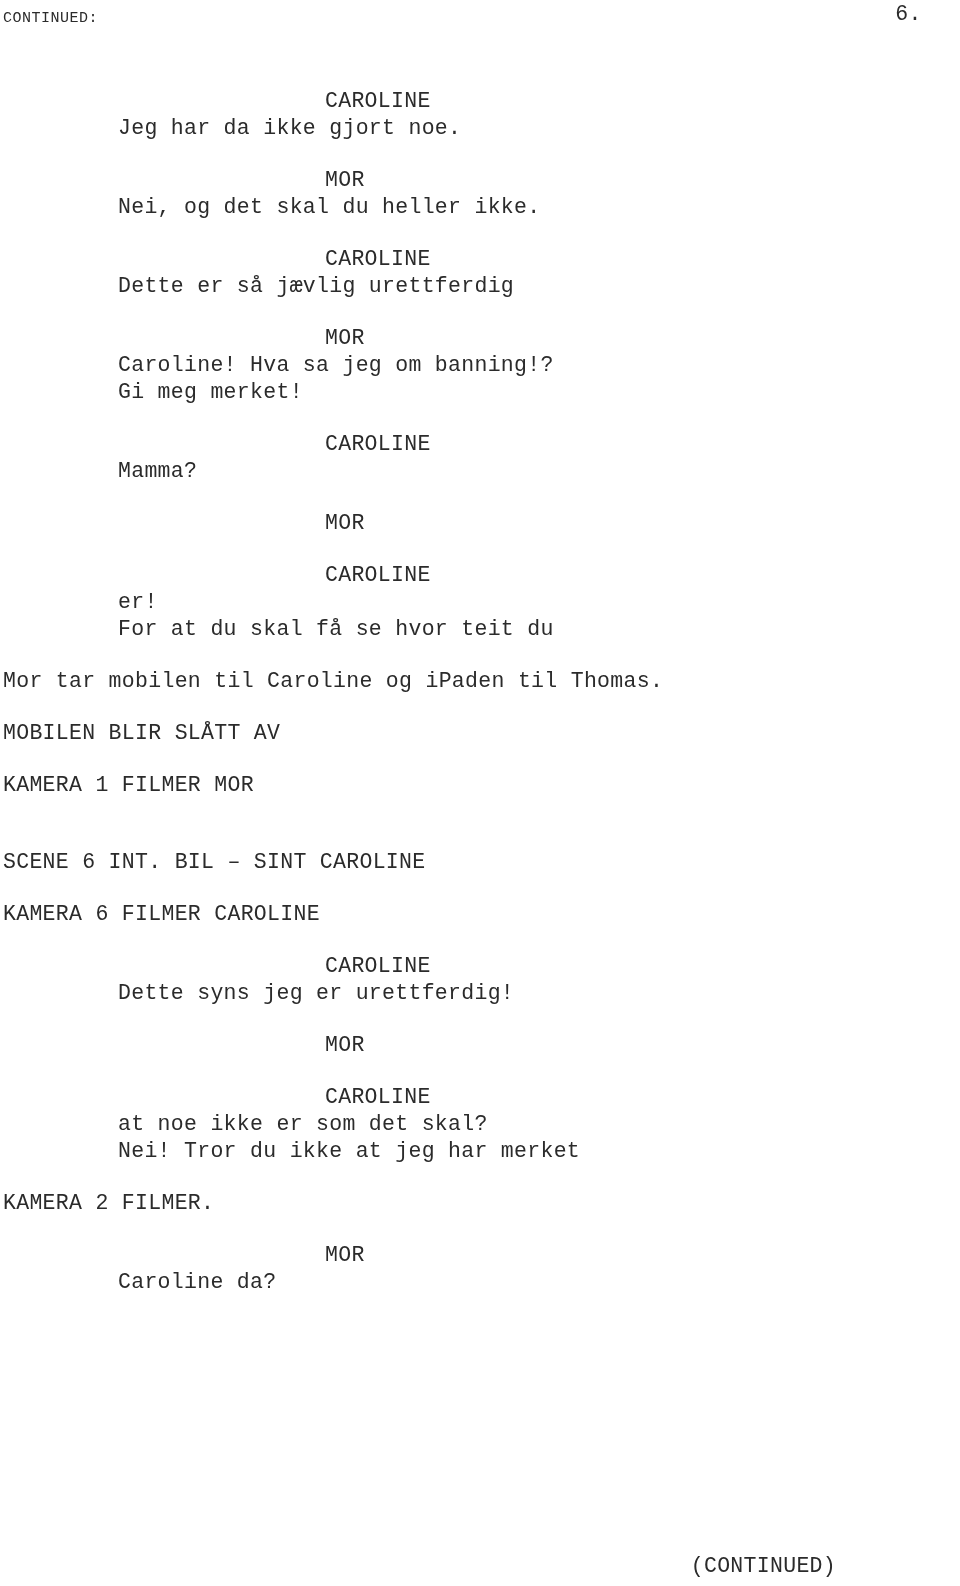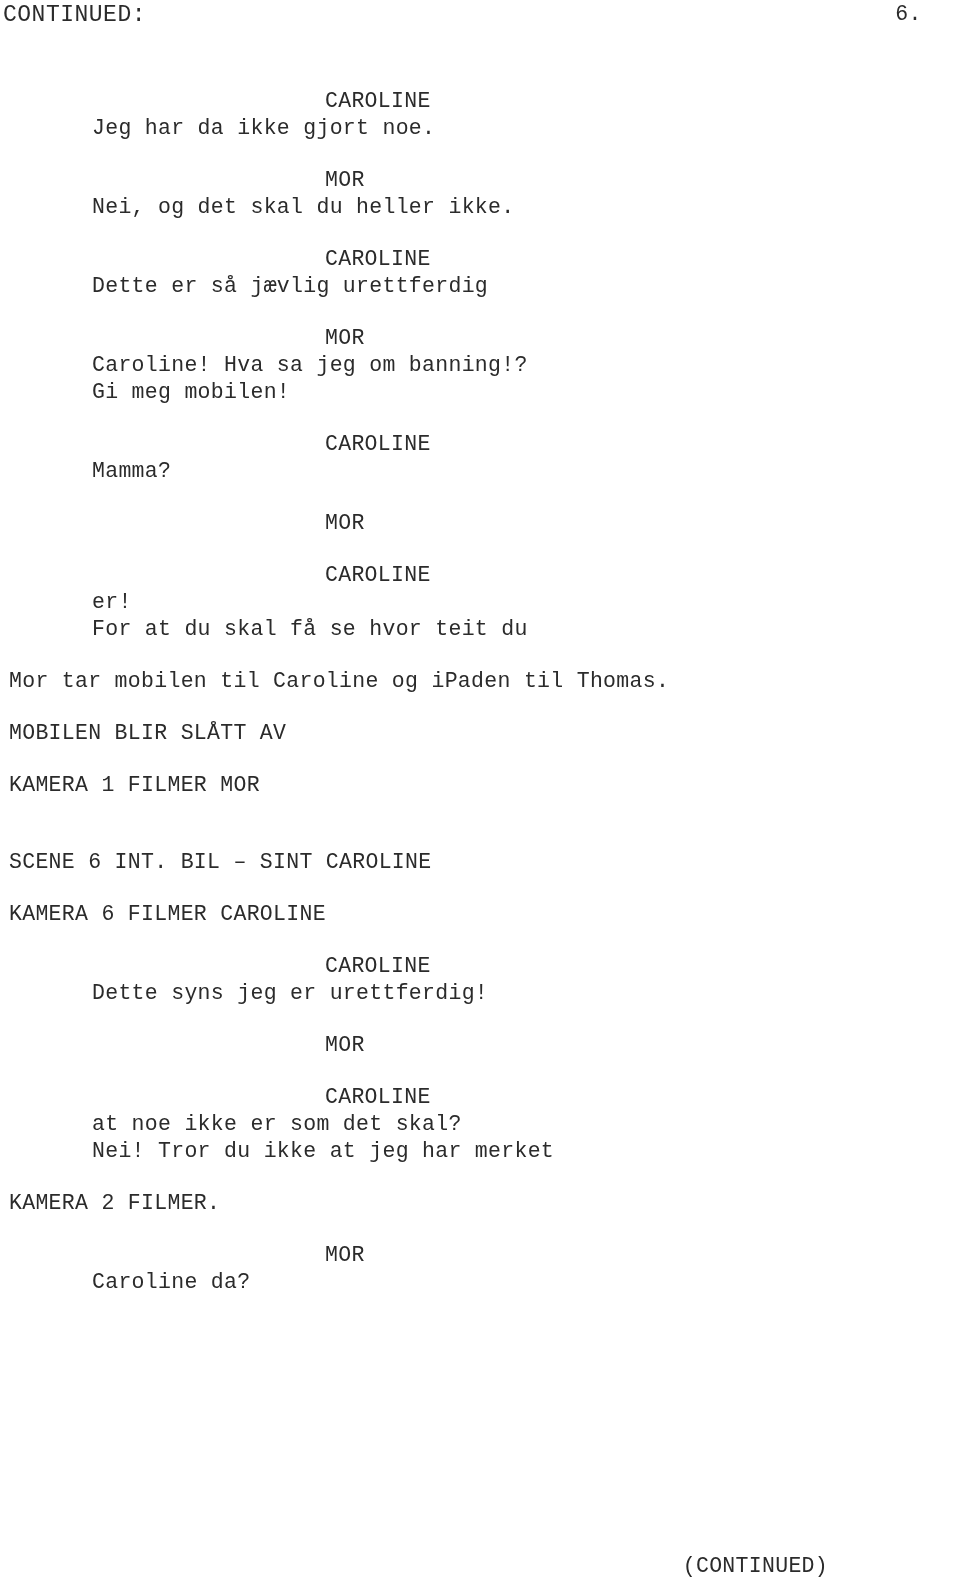--- a/index.html
+++ b/index.html
@@ -26,22 +26,22 @@
   .header {
     position: absolute;
     top: 2px;
     left: 0;
     width: 960px;
     height: 30px;
   }
   .header-continued {
     position: absolute;
     left: 3px;
-    top: 0;
-    font-size: 23px;
+    top: 8px;
+    font-size: 15px;
     letter-spacing: 0.5px;
     white-space: pre;
   }
   .header-pagenum {
     position: absolute;
     right: 38px;
     top: 0;
     font-size: 21.5px;
     letter-spacing: 0.5px;
     white-space: pre;
@@ -60,40 +60,40 @@
   
   .cue {
     margin-left: 325px;
     font-size: 21.5px;
     line-height: 27px;
     letter-spacing: 0.3px;
     white-space: pre;
   }
   
   .dlg {
-    margin-left: 92px;
+    margin-left: 118px;
     font-size: 21.5px;
     line-height: 27px;
     letter-spacing: 0.3px;
     white-space: pre;
   }
   
   .action {
-    margin-left: 9px;
+    margin-left: 3px;
     font-size: 21.5px;
     line-height: 27px;
     letter-spacing: 0.3px;
     white-space: pre;
   }
   .spacer-sm { height: 25px; }
 
   
   .footer {
     position: absolute;
-    left: 0;
+    left: 8px;
     bottom: 8px;
     width: 838px;
     height: 30px;
   }
   .footer-continued {
     position: absolute;
     right: 10px;
     bottom: 0;
     font-size: 21.5px;
     letter-spacing: 0.3px;
@@ -122,21 +122,21 @@
       </div>
       <div class="spacer-sm"></div>
       <div class="block">
         <div class="cue">CAROLINE</div>
         <div class="dlg">Dette er så jævlig urettferdig</div>
       </div>
       <div class="spacer-sm"></div>
       <div class="block">
         <div class="cue">MOR</div>
         <div class="dlg">Caroline! Hva sa jeg om banning!?</div>
-        <div class="dlg">Gi meg mobilen!</div>
+        <div class="dlg">Gi meg merket!</div>
       </div>
       <div class="spacer-sm"></div>
       <div class="block">
         <div class="cue">CAROLINE</div>
         <div class="dlg">Mamma?</div>
       </div>
       <div class="spacer-sm"></div>
       <div class="block">
         <div class="cue">MOR</div>
       </div>

